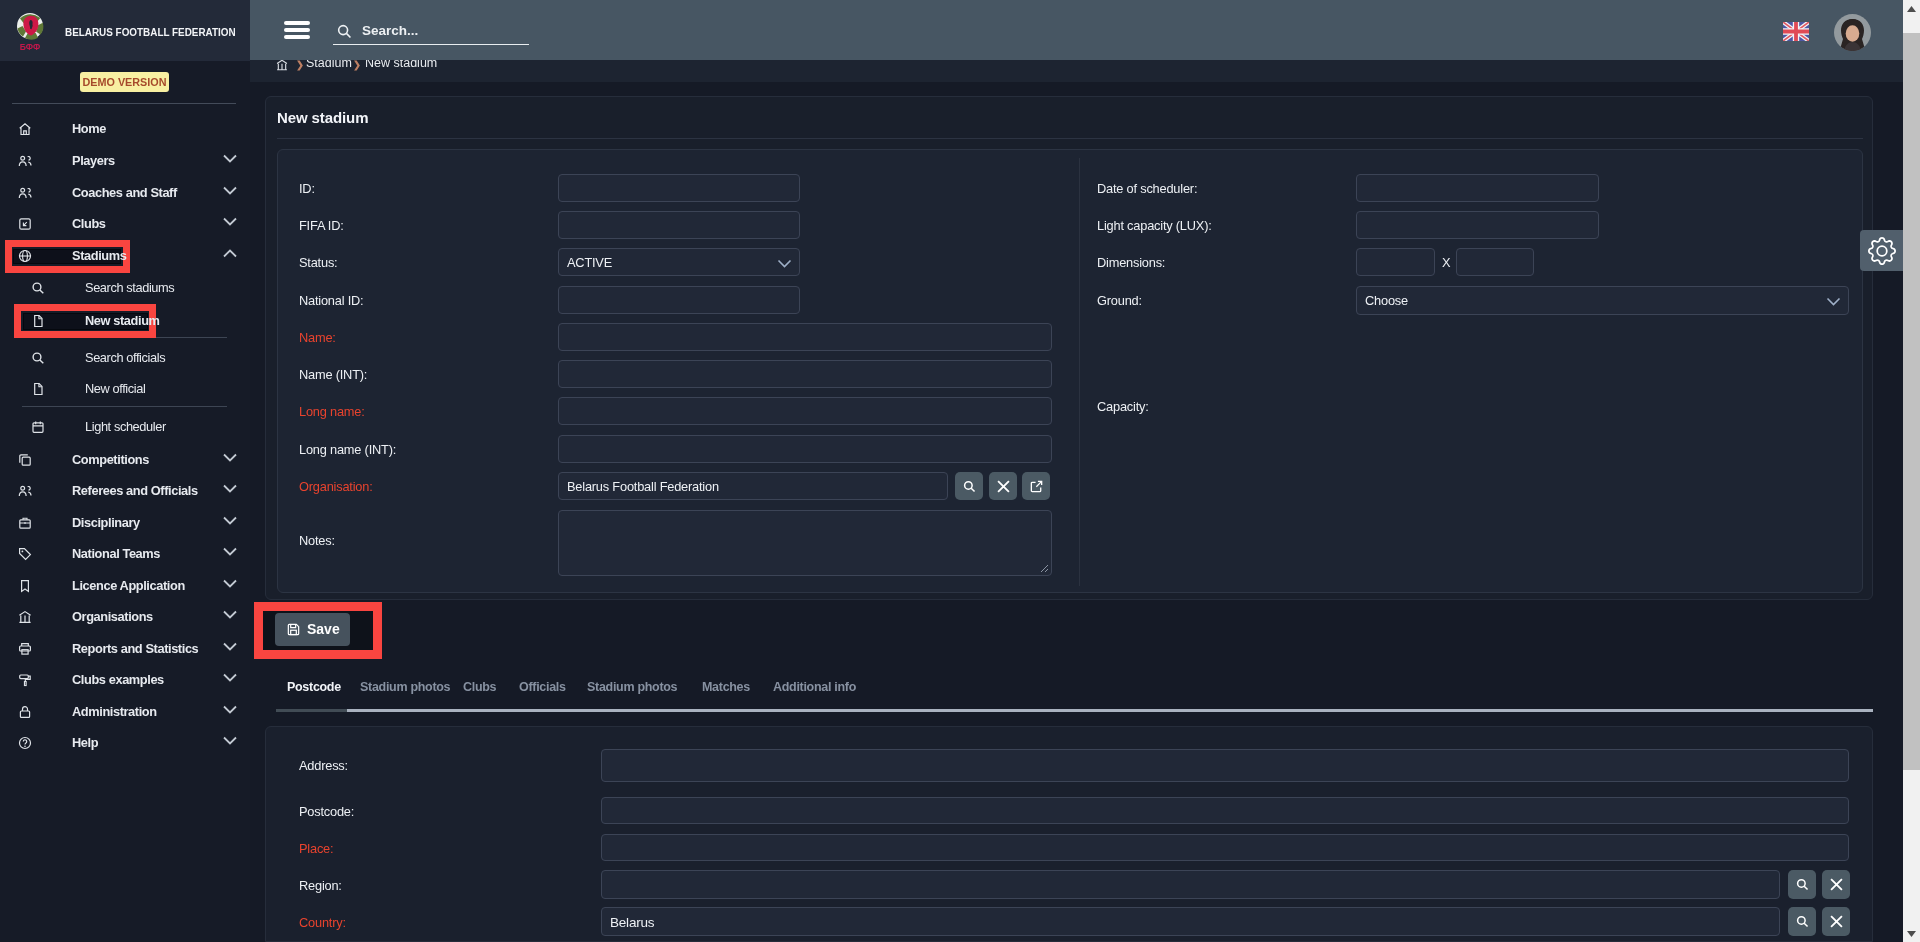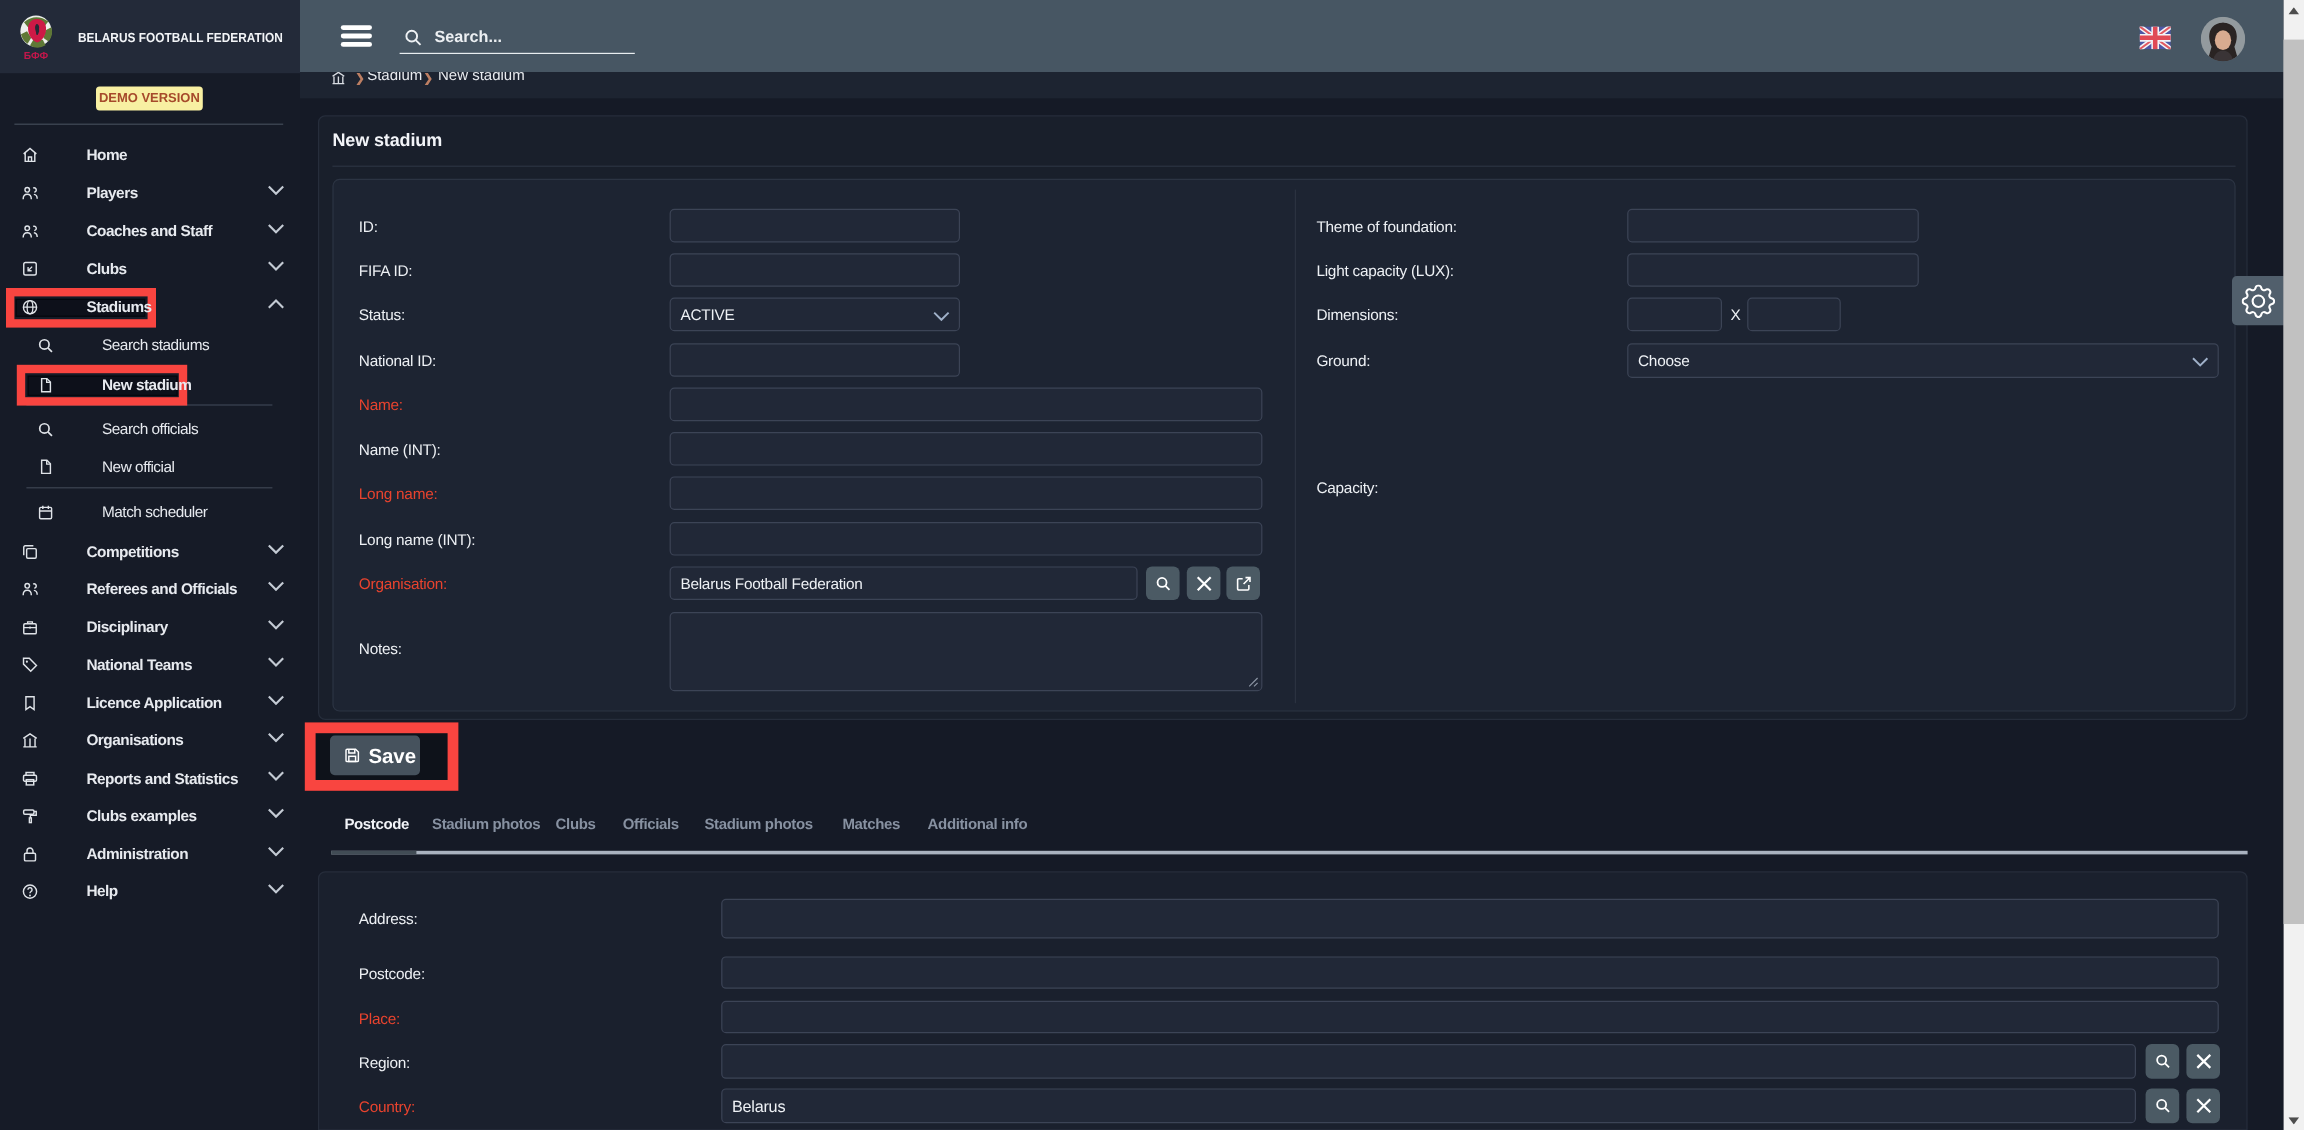--- a/index.html
+++ b/index.html
@@ -51,21 +51,21 @@
   .inp { position:absolute; background:#212837; border:1px solid #3c4456; border-radius:4px; }
   .seltx { position:absolute; color:#eef1f5; font-size:12.8px; letter-spacing:-0.2px; white-space:nowrap; }
   .gbtn { position:absolute; width:28px; height:28px; background:#4b5a64; border-radius:5px; display:flex; align-items:center; justify-content:center; }
 
   
   #captab { position:absolute; border:1px solid #39404e; }
   #captab .cl { position:absolute; border-left:1px solid #39404e; top:0; bottom:0; }
   #captab .rw { position:absolute; border-top:1px solid #39404e; left:0; right:0; }
 
   
-  #saveBtn { position:absolute; left:275px; top:613px; width:75px; height:33px; background:#46525d; border-radius:4px; color:#fff; font-size:17px; font-weight:bold; z-index:41; }
+  #saveBtn { position:absolute; left:275px; top:613px; width:75px; height:33px; background:#46525d; border-radius:4px; color:#fff; font-size:14px; font-weight:bold; z-index:41; }
   #saveRed { position:absolute; left:254px; top:602px; width:128px; height:57px; border:9px solid #f94540; background:rgba(0,0,0,0.3); z-index:40; }
 
   
   .tab { position:absolute; top:680px; font-size:12.5px; font-weight:bold; letter-spacing:-0.3px; color:#8791a1; white-space:nowrap; }
   .tab.on { color:#f2f4f8; }
   #tabLine { position:absolute; left:276px; top:709px; width:1597px; height:3px; background:#a9b2bf; }
   #tabLineDark { position:absolute; left:276px; top:709px; width:71px; height:3px; background:#414c55; }
 
   
   #card2 { position:absolute; left:265px; top:726px; width:1608px; height:216px; background:#1a202d; border:1px solid #262d3b; border-radius:6px 6px 0 0; }
@@ -203,21 +203,21 @@
           <path d="M12.5 9v3.5a1 1 0 0 1-1 1h-8a1 1 0 0 1-1-1v-8a1 1 0 0 1 1-1H7" fill="none" stroke="#fff" stroke-width="1.4"></path>
           <path d="M9.5 2.5h4v4M13.2 2.8 7.8 8.2" fill="none" stroke="#fff" stroke-width="1.4"></path>
         </svg>
       </div>
     <div class="lbl" style="left:33px; top:436px">Notes:</div>
     <div class="inp" style="left:292px; top:413px; width:494px; height:66px"></div>
     <svg class="abs" style="left:774px; top:467px" width="9" height="9" viewBox="0 0 9 9">
         <path d="M8 1 1 8M8 5 5 8" stroke="#8b94a3" stroke-width="1"></path>
       </svg>
 
-    <div class="lbl" style="left:831px; top:84px">Theme of foundation:</div>
+    <div class="lbl" style="left:831px; top:84px">Date of scheduler:</div>
     <div class="inp" style="left:1090px; top:77px; width:243px; height:28px"></div>
     <div class="lbl" style="left:831px; top:121px">Light capacity (LUX):</div>
     <div class="inp" style="left:1090px; top:114px; width:243px; height:28px"></div>
     <div class="lbl" style="left:831px; top:158px">Dimensions:</div>
     <div class="inp" style="left:1090px; top:151px; width:79px; height:28px"></div>
     <div class="lbl" style="left:1176px; top:158px">X</div>
     <div class="inp" style="left:1190px; top:151px; width:78px; height:28px"></div>
     <div class="lbl" style="left:831px; top:196px">Ground:</div>
     <div class="inp" style="left:1090px; top:189px; width:493px; height:29px"></div>
     <div class="seltx" style="left:1099px; top:196px">Choose</div>
@@ -414,21 +414,21 @@
           <svg class="ic" width="16" height="16" viewBox="0 0 16 16">
             <use href="#i-file"></use>
           </svg>
           <span class="tx">New official</span>
         </div>
       <div class="subdiv" style="top:406px"></div>
       <div class="mi sub" style="top:411px">
           <svg class="ic" width="16" height="16" viewBox="0 0 16 16">
             <use href="#i-cal"></use>
           </svg>
-          <span class="tx">Match scheduler</span>
+          <span class="tx">Light scheduler</span>
         </div>
       <div class="mi" style="top:443.5px">
           <svg class="ic" width="16" height="16" viewBox="0 0 16 16">
             <use href="#i-comp"></use>
           </svg>
           <span class="tx">Competitions</span>
           <svg class="ch" width="14" height="9" viewBox="0 0 14 9">
             <use href="#i-chdown"></use>
           </svg>
         </div>

